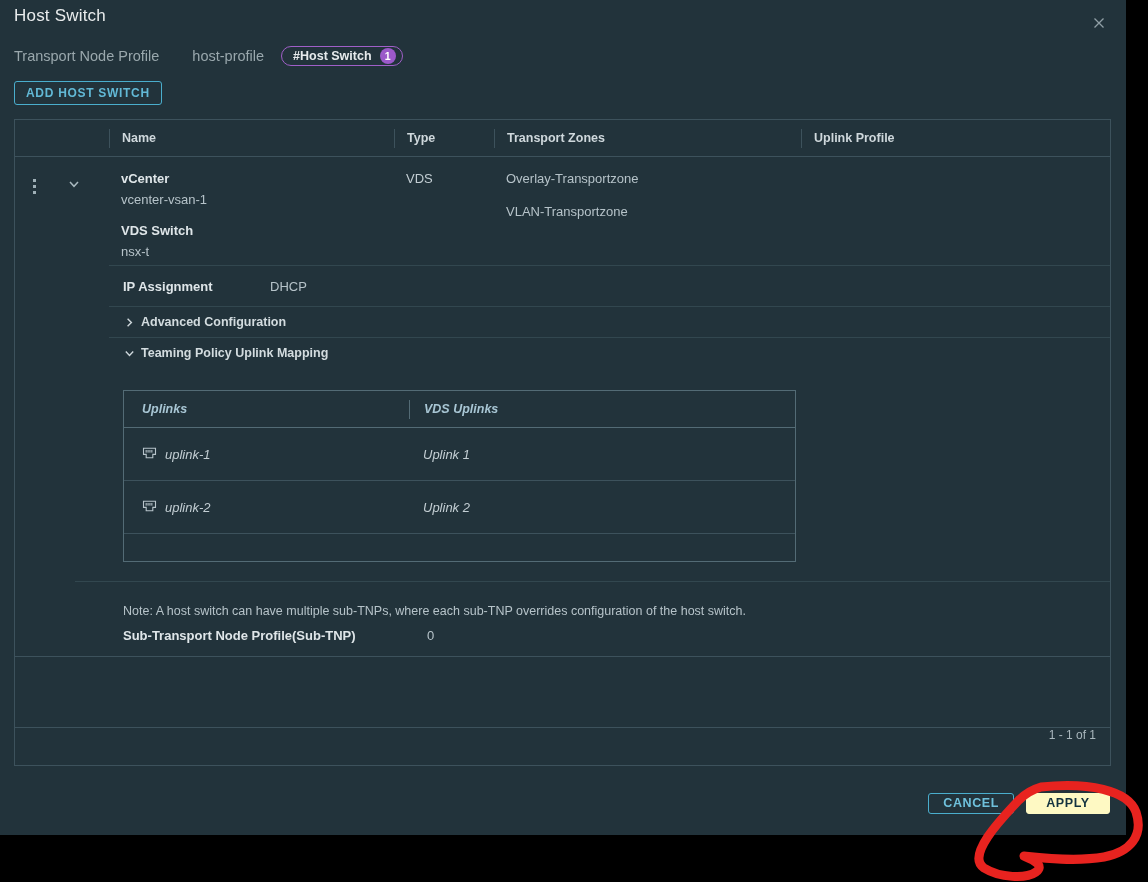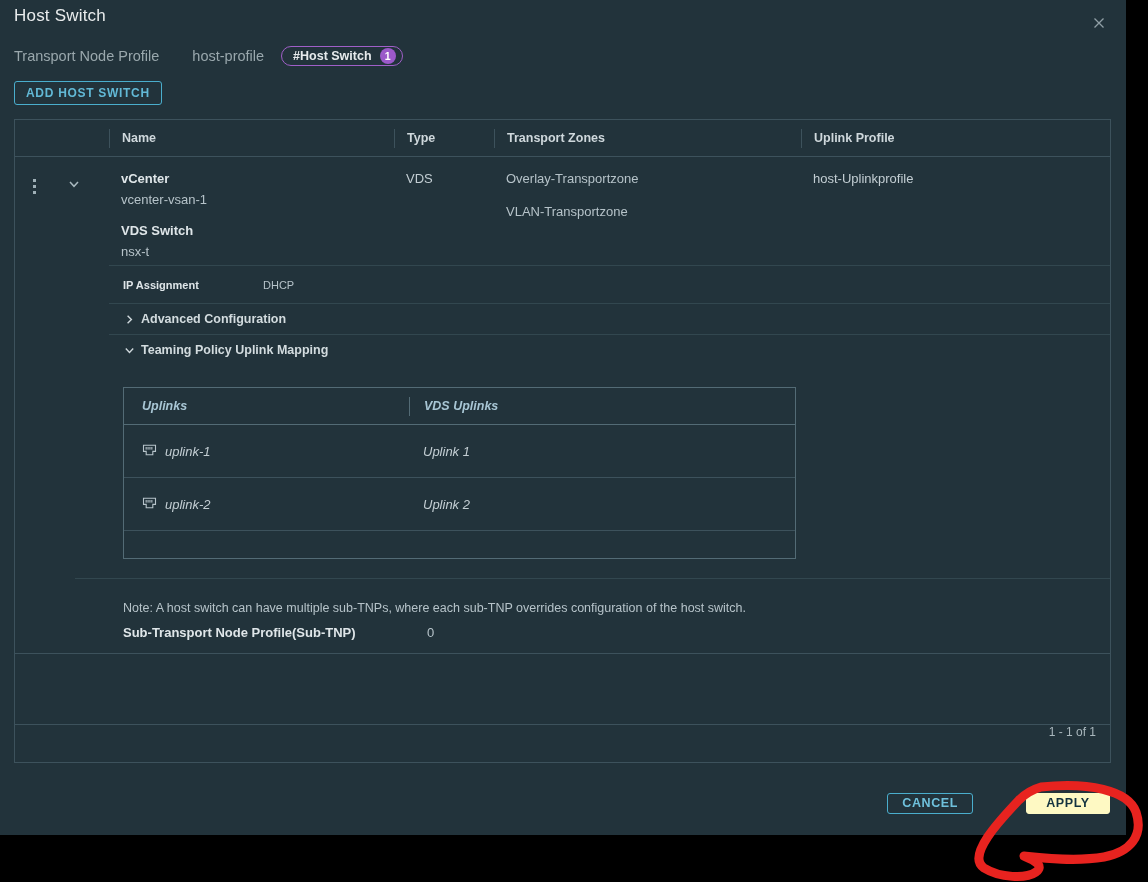--- a/index.html
+++ b/index.html
@@ -171,21 +171,22 @@
   .gap-block { margin-top: 16px; }
   .tz-line { color: #b6c3c9; font-size: 13px; }
   .tz-line + .tz-line { margin-top: 18px; }
 
   
   .detail {
     margin-left: 94px;
     border-top: 1px solid #32474f;
     padding: 13px 0 12px 14px;
     display: flex;
-    font-size: 11px;
+    font-size: 13px;
+    gap: 7px;
   }
   .detail .d-label { font-weight: bold; color: #dfe6e9; width: 140px; }
   .detail .d-value { color: #b6c3c9; }
 
   .section-toggle {
     margin-left: 94px;
     border-top: 1px solid #32474f;
     height: 30px;
     display: flex;
     align-items: center;
@@ -302,21 +303,20 @@
     padding: 0 14px;
     border-radius: 3px;
     font-size: 12.5px;
     font-weight: bold;
     letter-spacing: .6px;
     font-family: "Liberation Sans", sans-serif;
     cursor: pointer;
     display: inline-flex;
     align-items: center;
     justify-content: center;
-    margin-left: 41px;
   }
   .btn-secondary {
     background: transparent;
     border: 1px solid #4aaecd;
     color: #6fc1dc;
   }
   .btn-primary {
     background: #fef9c3;
     border: 1px solid #fef9c3;
     color: #13333f;
@@ -389,21 +389,20 @@
           <div class="kv-value">nsx-t</div>
         </div>
 
         <div class="cell c-type">VDS</div>
 
         <div class="cell c-tz">
           <div class="tz-line">Overlay-Transportzone</div>
           <div class="tz-line">VLAN-Transportzone</div>
         </div>
 
-        <div class="cell c-up">host-Uplinkprofile</div>
       </div>
 
       <div class="detail">
         <div class="d-label">IP Assignment</div>
         <div class="d-value">DHCP</div>
       </div>
 
       <div class="section-toggle">
         <span class="chev">
           <svg width="11" height="11" viewBox="0 0 11 11" aria-hidden="true">

